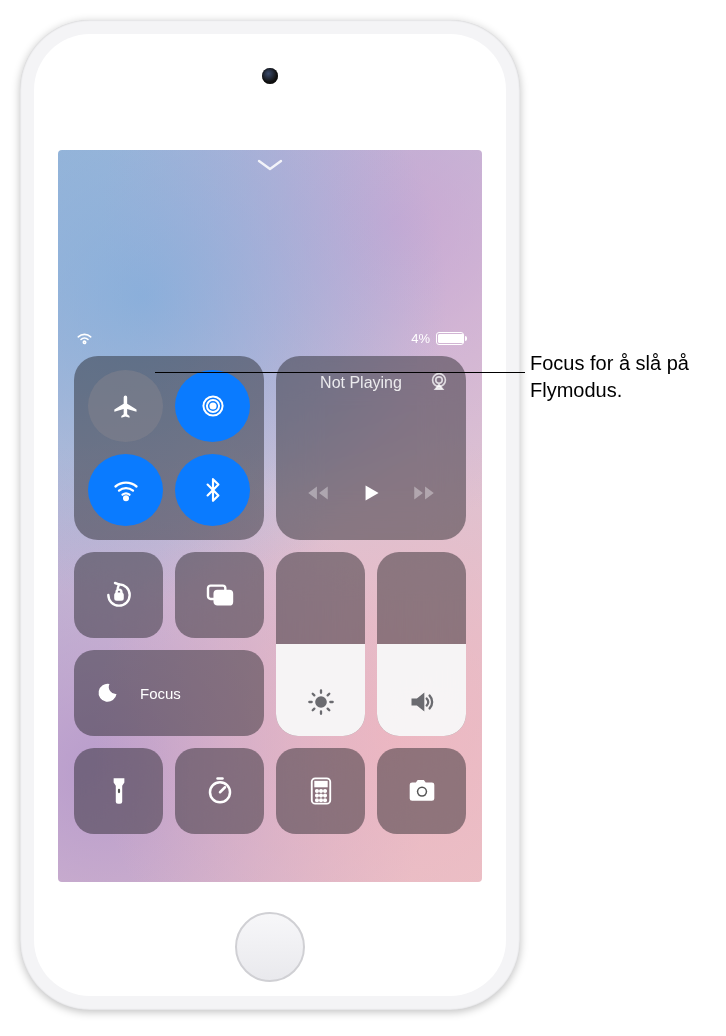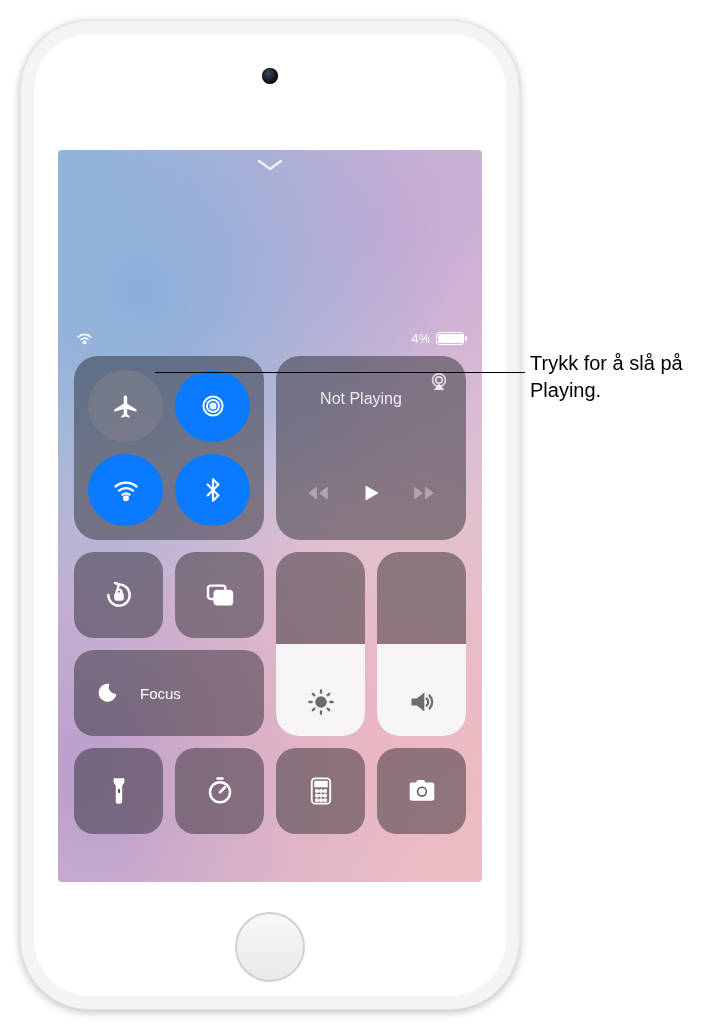--- a/index.html
+++ b/index.html
@@ -140,21 +140,21 @@
 
   
   .media-tile {
     grid-column: 3 / span 2;
     grid-row: 1 / span 2;
     border-radius: 24px;
     padding: 14px 16px 12px;
     display:flex; flex-direction:column;
   }
   .media-head { display:flex; justify-content:space-between; align-items:flex-start; height:38px;}
-  .np-text { font-size:16px; color:rgba(255,255,255,.85); margin:20px 0 0 2px; text-align:center; flex:1; }
+  .np-text { font-size:16px; color:rgba(255,255,255,.85); margin:4px 0 0 2px; text-align:center; flex:1; }
   .airplay-ic { width:22px; height:22px; color:rgba(255,255,255,.75); }
   .media-controls {
     display:flex; align-items:center; justify-content:space-around;
     margin-top:auto; margin-bottom:18px;
   }
   .mc-btn svg { width:26px; height:26px; }
   .mc-btn.dim { opacity:.35; }
 
   
   .slider {
@@ -399,13 +399,13 @@
               <circle cx="13" cy="10.5" r="3" fill="#fff"></circle>
             </svg>
         </span>
       </div>
 
     </div>
   </div>
 </div>
 
 <div class="callout-line"></div>
-<div class="callout-text">Trykk for å slå på Playing.</div>
+<div class="callout-text">Focus for å slå på Flymodus.</div>
 
 </body></html>

